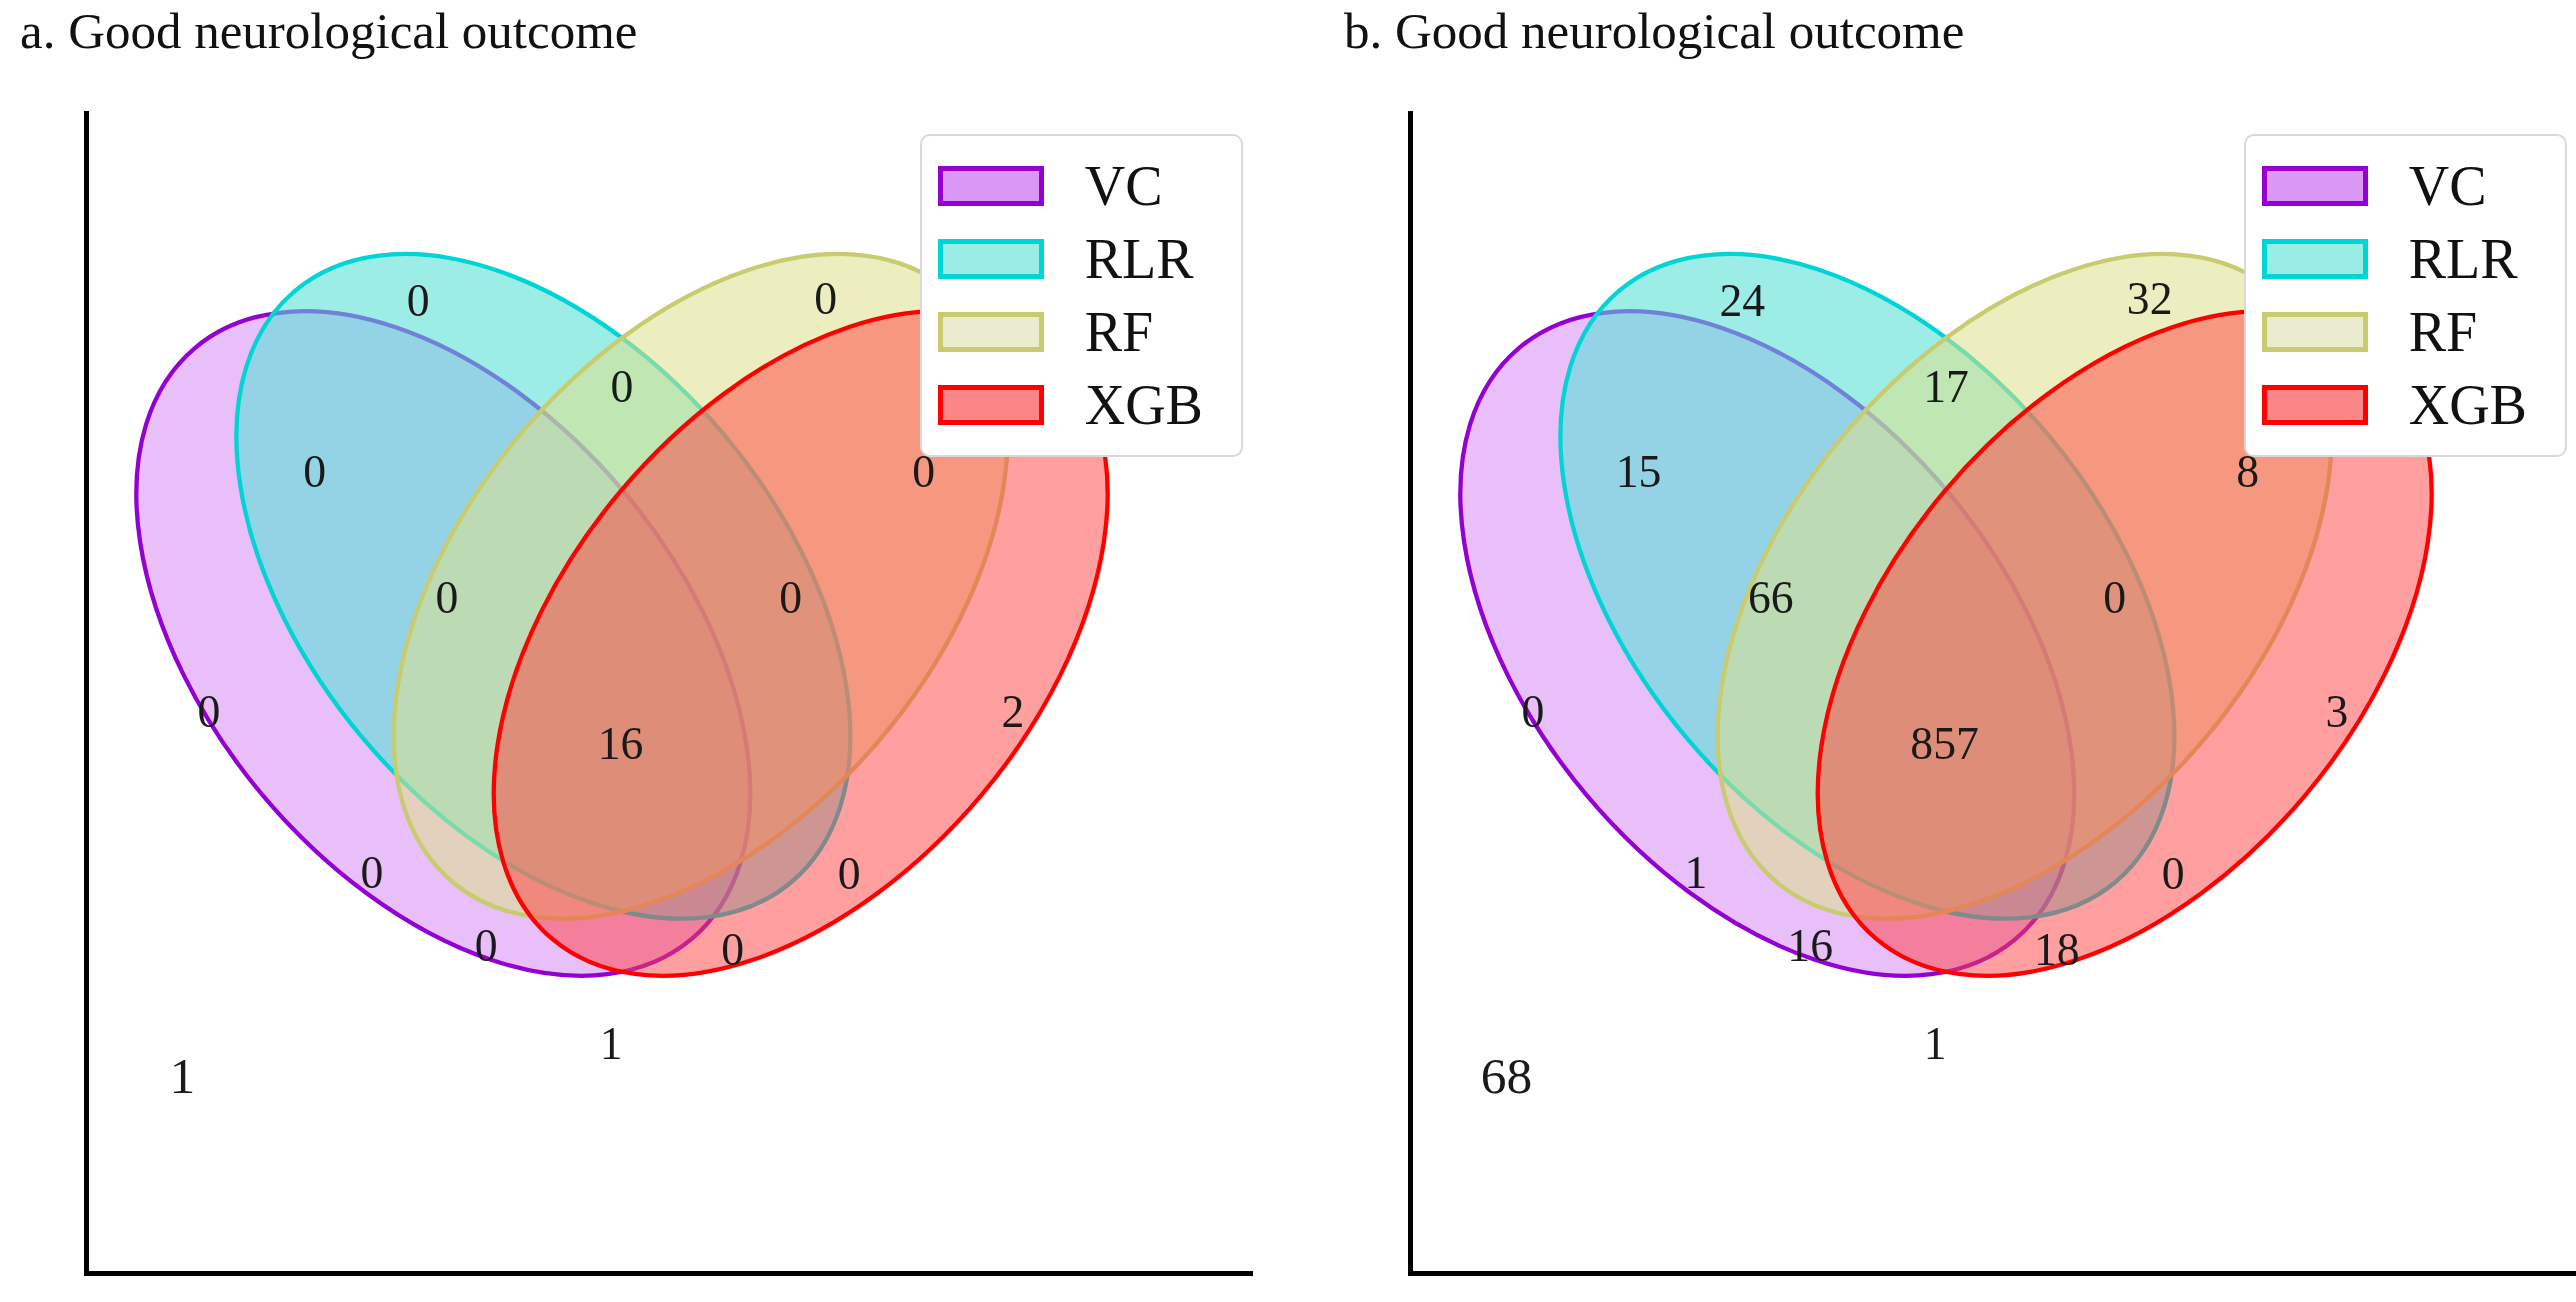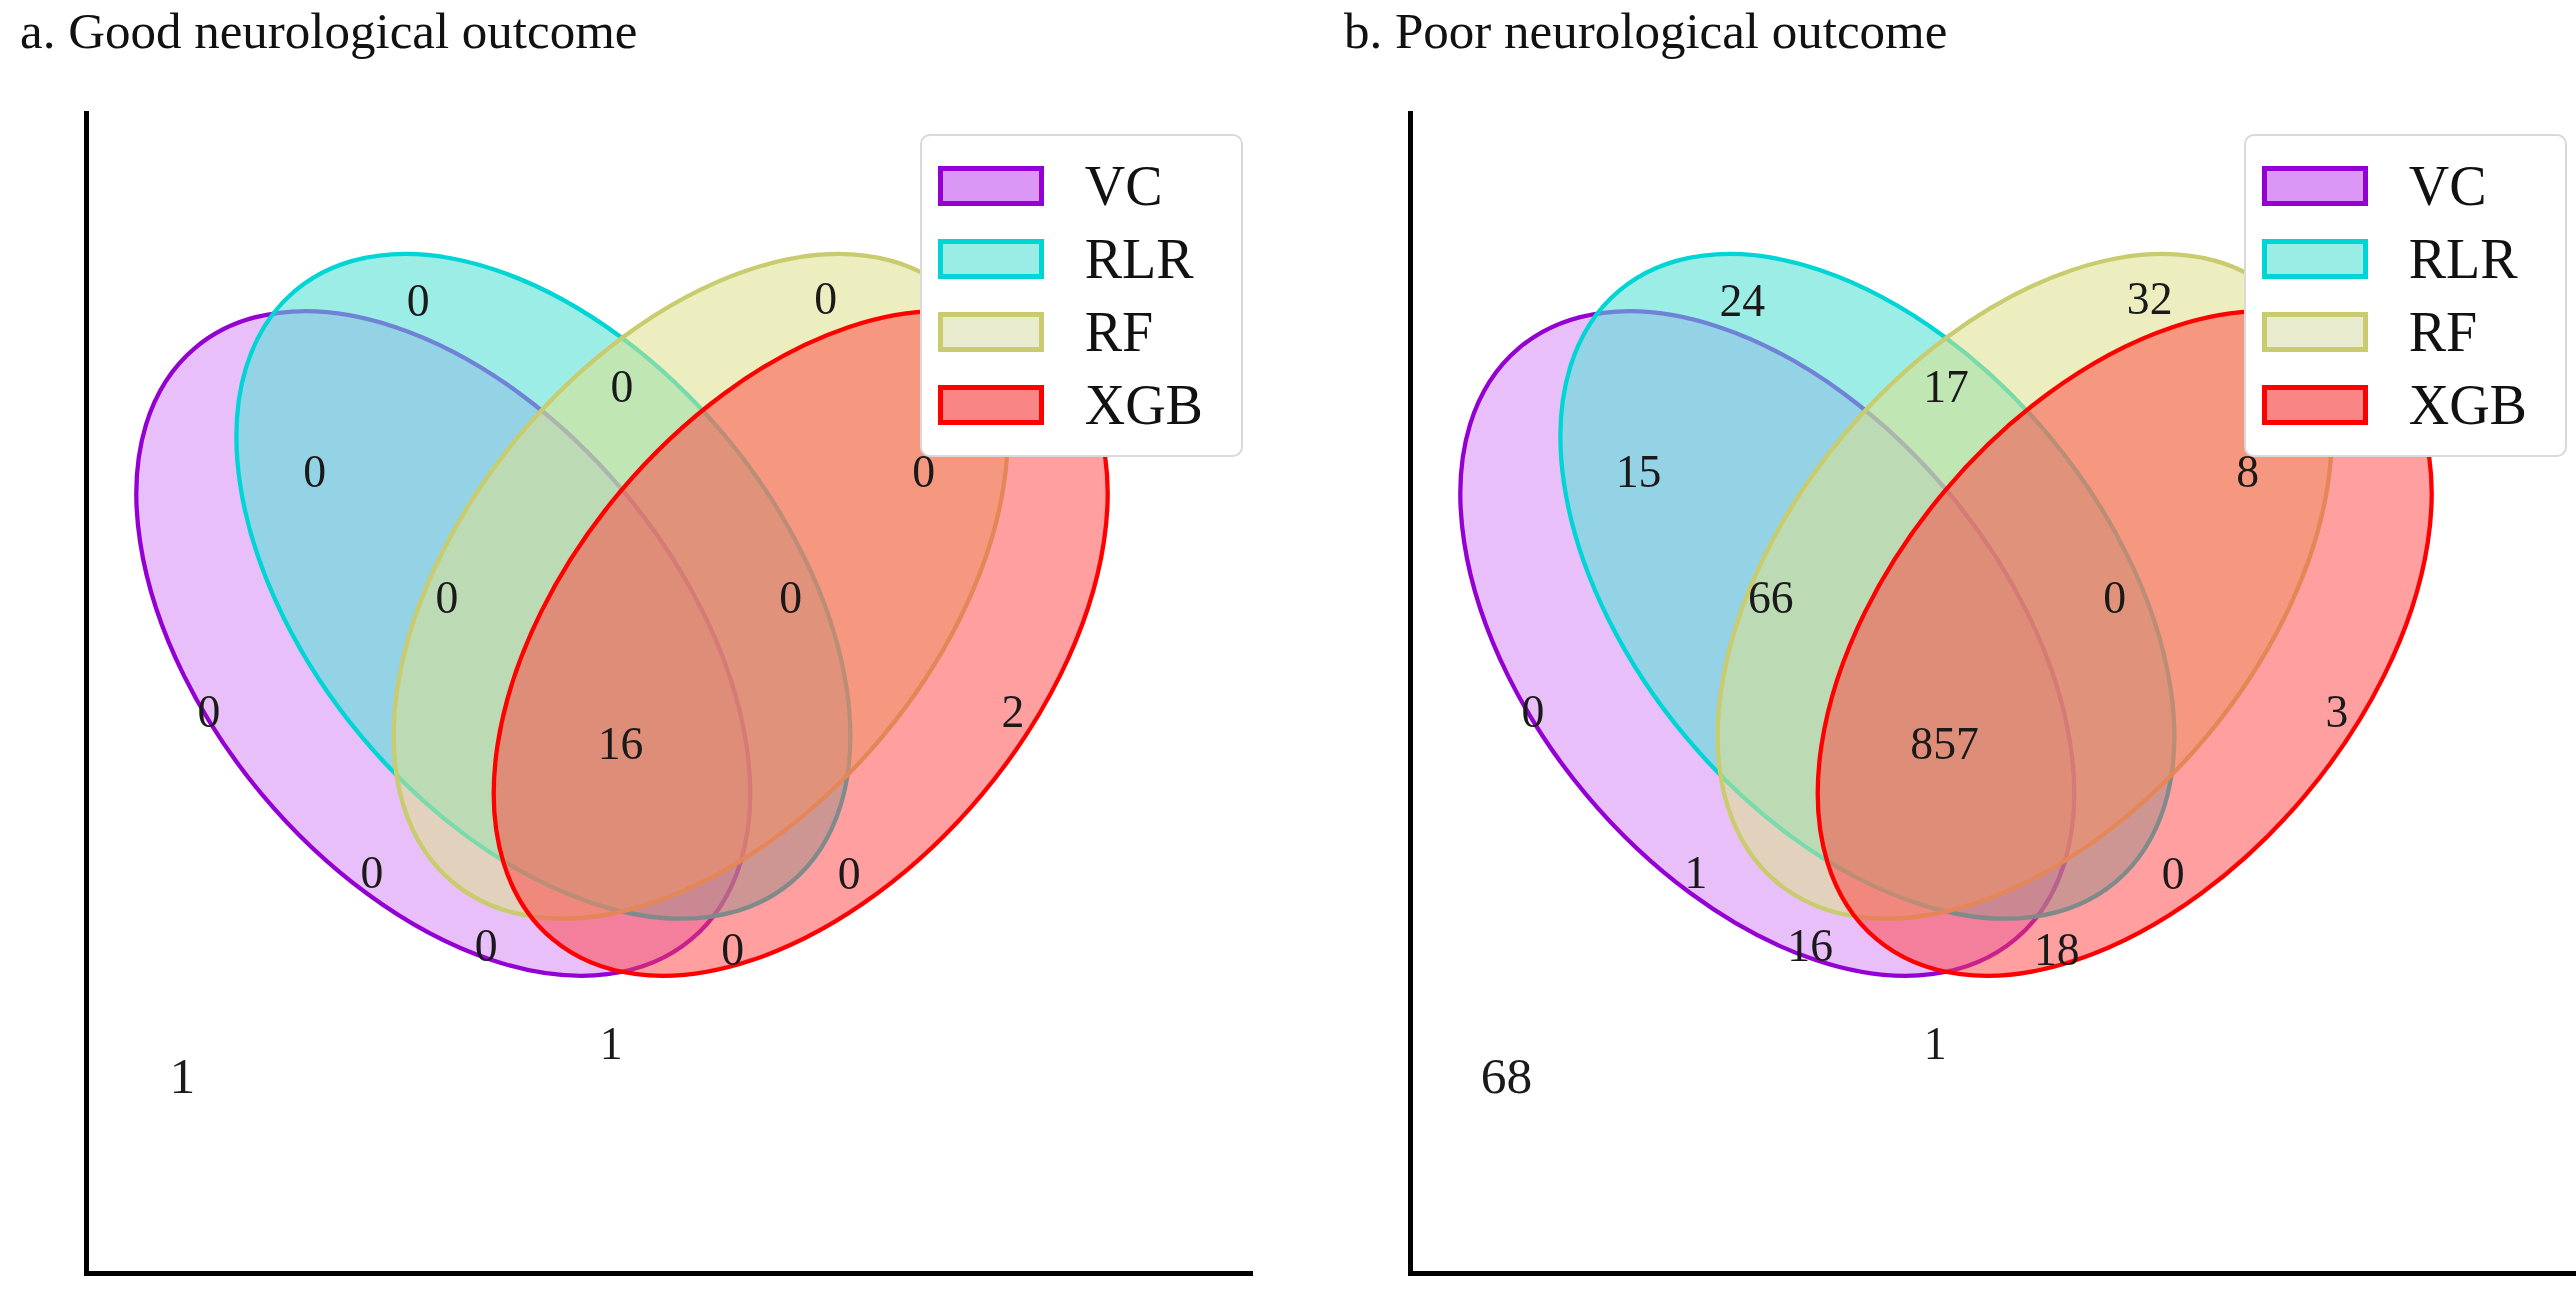--- a/index.html
+++ b/index.html
@@ -185,21 +185,21 @@
       <div class="legend-row">
         <span class="legend-swatch" style="background:#FA8585; border:5px solid #FF0000;"></span>
         <span class="legend-text">XGB</span>
       </div>
     </div>
 
   </div>
 
   <div class="panel panel-b">
 
-    <div class="panel-title">b. Poor neurological outcome</div>
+    <div class="panel-title">b. Good neurological outcome</div>
 
     <div class="axes">
       <div class="spine-left"></div>
       <div class="spine-bottom"></div>
     </div>
 
     <svg class="venn-svg" viewBox="0 0 1620 1400">
       <g>
         <ellipse cx="560" cy="700" rx="330" ry="540" transform="rotate(-40 560 700)" fill="#DB97F5" fill-opacity="0.62" stroke="#9400D3" stroke-width="6"></ellipse>
         <ellipse cx="700" cy="620" rx="330" ry="540" transform="rotate(-40 700 620)" fill="#57E0D6" fill-opacity="0.58" stroke="#00D5D5" stroke-width="6"></ellipse>

